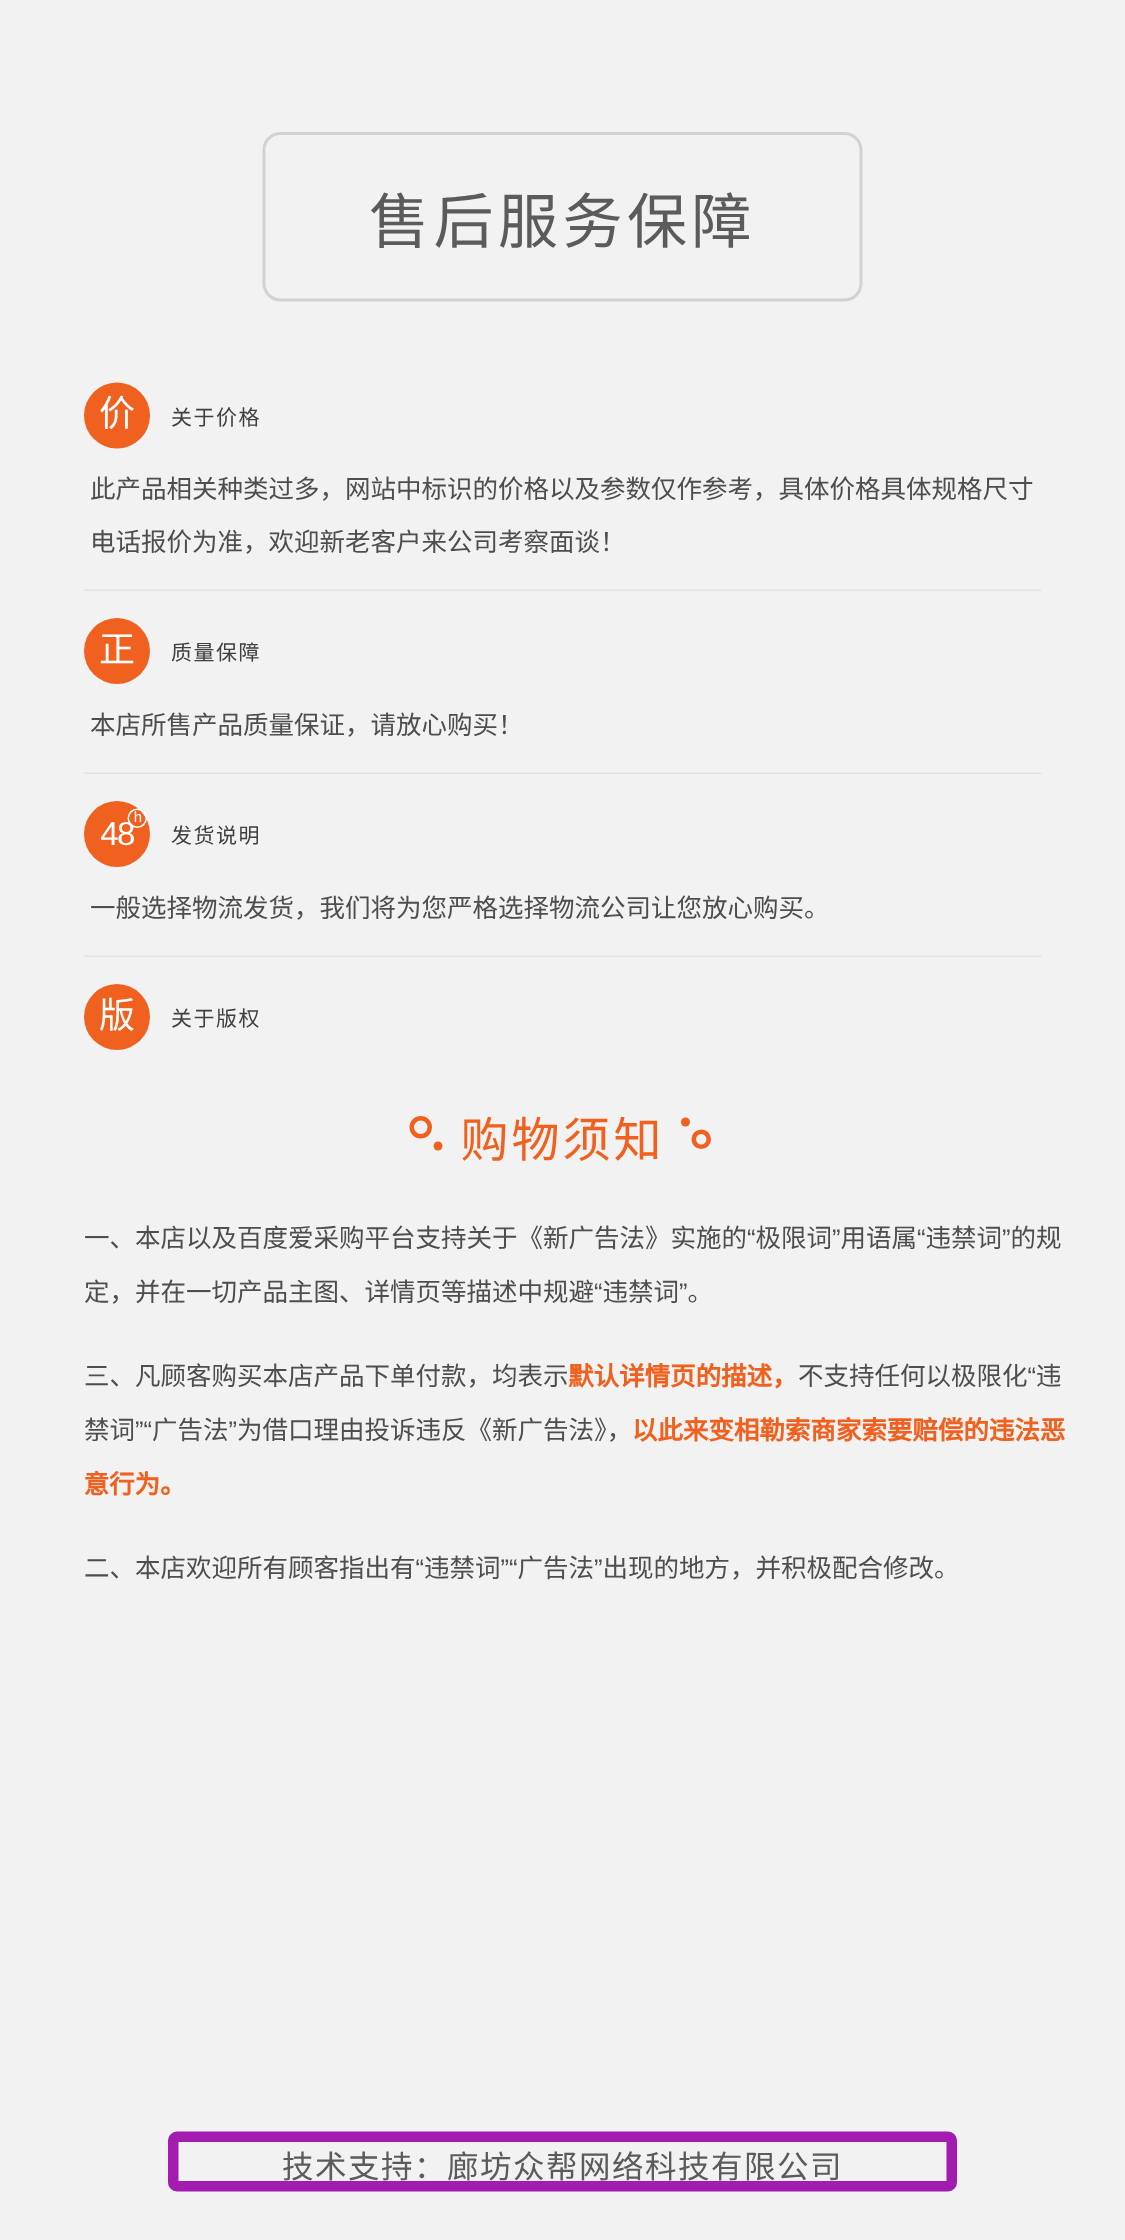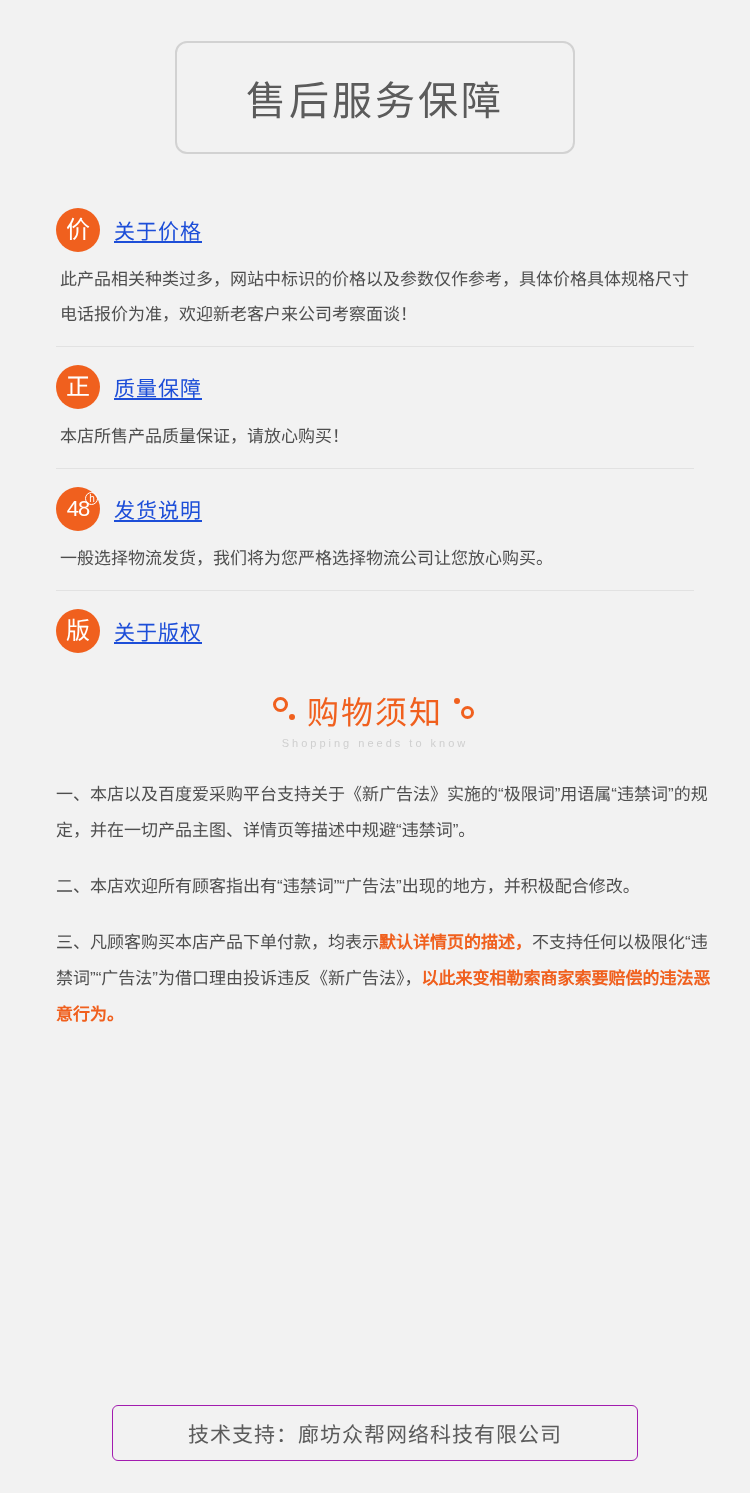--- a/index.html
+++ b/index.html
@@ -15,21 +15,21 @@
   .page {
     position: relative;
     width: 750px;
     height: 1493px;
     background: #f2f2f2;
     padding: 0;
   }
 
   
   .title-wrap {
-    padding-top: 41px;
+    padding-top: 88px;
     display: flex;
     justify-content: center;
   }
   .title-box {
     width: 400px;
     height: 113px;
     border: 2px solid #d2d2d2;
     border-radius: 12px;
     display: flex;
     align-items: center;
@@ -75,24 +75,23 @@
     font-size: 10px;
     border: 1px solid #fff;
     border-radius: 50%;
     width: 13px;
     height: 13px;
     line-height: 11px;
     text-align: center;
   }
   .badge svg { display: block; }
   .svc-title {
-    color: #1d4ed8;
-    font-size: 21px;
+    color: #404040;
+    font-size: 14px;
     letter-spacing: 1px;
-    text-decoration: underline;
   }
   .svc-body {
     font-size: 17px;
     line-height: 35px;
     color: #4e4e4e;
     padding: 0 4px 14px 4px;
     border-bottom: 1px solid #e2e2e2;
     margin-bottom: 18px;
   }
   .service-item:last-child .svc-body { border-bottom: 1px solid #e2e2e2; }
@@ -155,25 +154,25 @@
   
   .footer-wrap {
     position: absolute;
     left: 0; right: 0;
     bottom: 32px;
     display: flex;
     justify-content: center;
   }
   .footer-box {
     width: 526px;
-    height: 56px;
-    border: 1px solid #a21caf;
+    height: 40px;
+    border: 7px solid #a21caf;
     border-radius: 6px;
     display: flex;
-    align-items: center;
+    align-items: flex-start;
     justify-content: center;
     background: #f2f2f2;
   }
   .footer-box .f-text {
     font-size: 21px;
     color: #5b5b5b;
     letter-spacing: 1px;
   }
 </style>
 </head>
@@ -231,32 +230,31 @@
       <span class="deco left">
         <span class="ring"></span>
           <span class="dot"></span>
       </span>
       <span class="nh-title">购物须知</span>
       <span class="deco right">
         <span class="ring"></span>
           <span class="dot"></span>
       </span>
     </div>
-    <div class="nh-sub">Shopping needs to know</div>
   </div>
 
   <div class="notice-body">
     <p>
       <span>一、本店以及百度爱采购平台支持关于《新广告法》实施的“极限词”用语属“违禁词”的规定，并在一切产品主图、详情页等描述中规避“违禁词”。</span>
     </p>
     <p>
-      <span>二、本店欢迎所有顾客指出有“违禁词”“广告法”出现的地方，并积极配合修改。</span>
+      <span>三、凡顾客购买本店产品下单付款，均表示</span><span class="hl-b">默认详情页的描述，</span><span>不支持任何以极限化“违禁词”“广告法”为借口理由投诉违反《新广告法》，</span><span class="hl-b">以此来变相勒索商家索要赔偿的违法恶意行为。</span>
     </p>
     <p>
-      <span>三、凡顾客购买本店产品下单付款，均表示</span><span class="hl-b">默认详情页的描述，</span><span>不支持任何以极限化“违禁词”“广告法”为借口理由投诉违反《新广告法》，</span><span class="hl-b">以此来变相勒索商家索要赔偿的违法恶意行为。</span>
+      <span>二、本店欢迎所有顾客指出有“违禁词”“广告法”出现的地方，并积极配合修改。</span>
     </p>
   </div>
 
   <div class="footer-wrap">
     <div class="footer-box">
       <div class="f-text">技术支持：廊坊众帮网络科技有限公司</div>
     </div>
   </div>
 
 </div>

